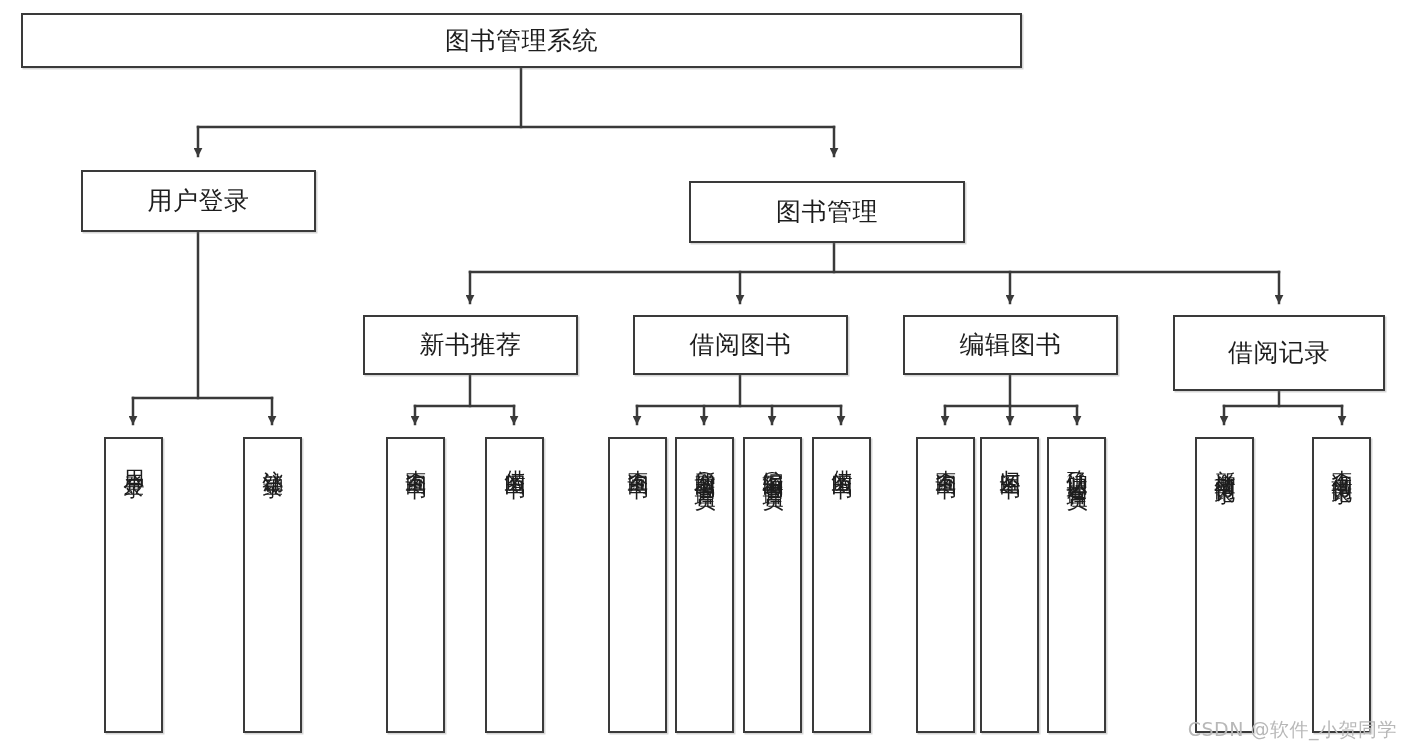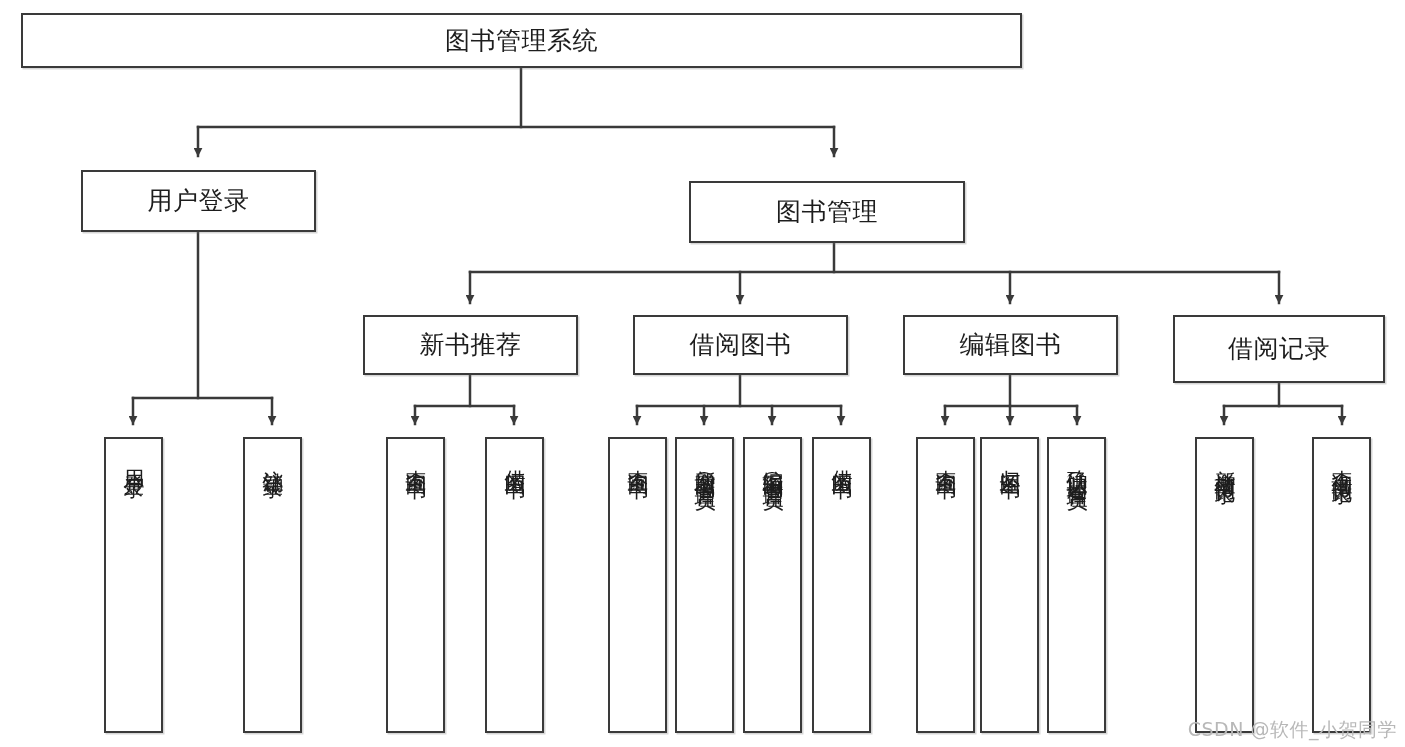--- a/index.html
+++ b/index.html
@@ -142,21 +142,21 @@
   </div>
 
   <div class="node horiz" style="left:633px; top:315px; width:215px; height:60px;">
     <span class="node-label">借阅图书</span>
   </div>
 
   <div class="node horiz" style="left:903px; top:315px; width:215px; height:60px;">
     <span class="node-label">编辑图书</span>
   </div>
 
-  <div class="node horiz" style="left:1173px; top:315px; width:212px; height:68px;">
+  <div class="node horiz" style="left:1173px; top:315px; width:212px; height:76px;">
     <span class="node-label">借阅记录</span>
   </div>
 
   <div class="node vert" style="left:104px; top:437px; width:59px; height:296px;">
     <span class="node-label">用户登录</span>
   </div>
 
   <div class="node vert" style="left:243px; top:437px; width:59px; height:296px;">
     <span class="node-label">注销登录</span>
   </div>

